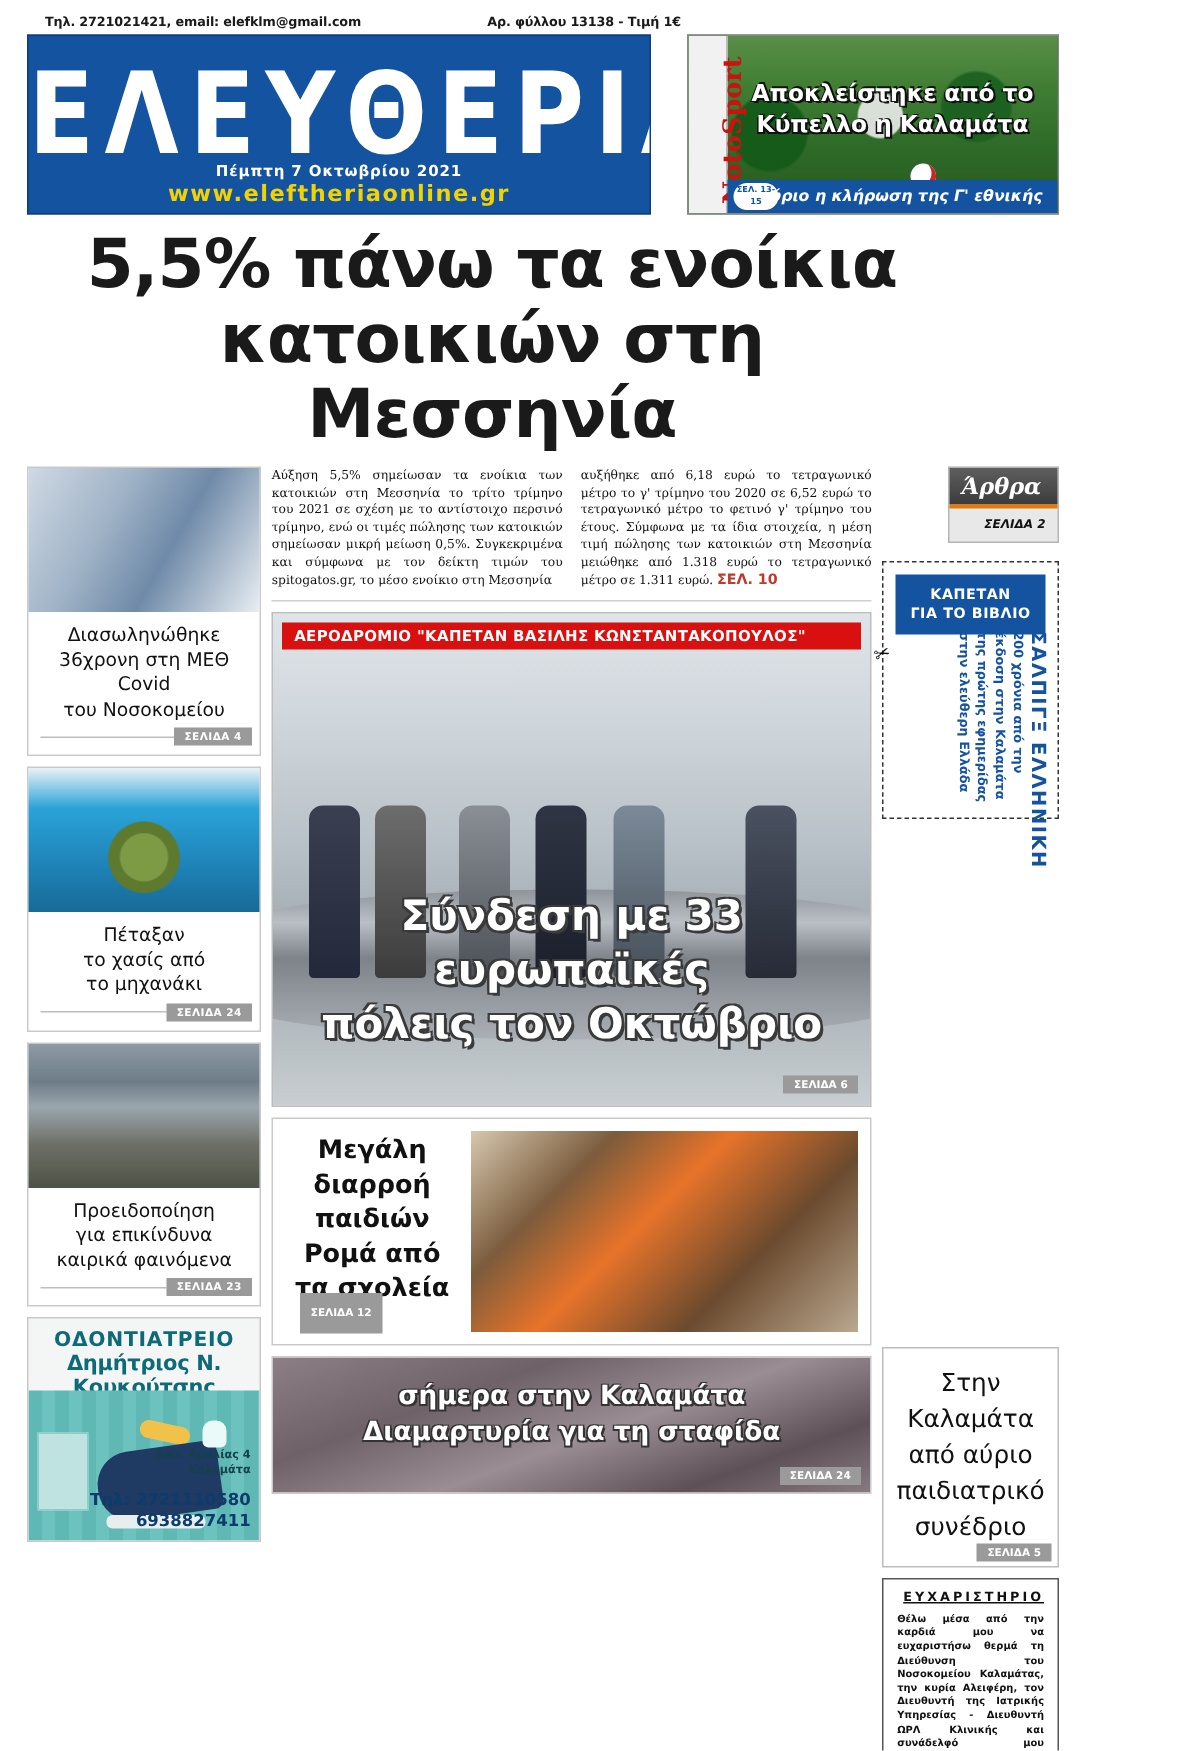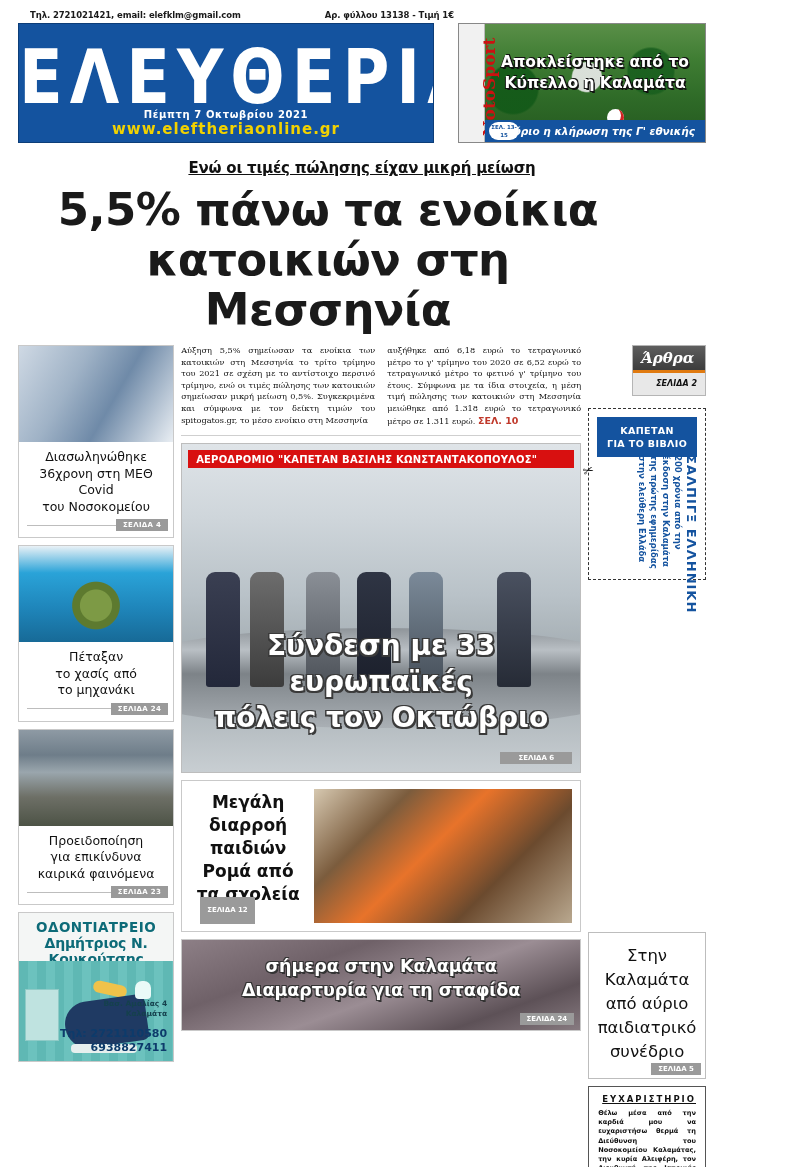--- a/index.html
+++ b/index.html
@@ -116,21 +116,21 @@
                     background: #d81010; color: #fff; font-size: 10px; font-weight: bold;
                     display: flex; align-items: center; padding-left: 8px; letter-spacing: .2px; }
   .airport .belt { position: absolute; left: -8%; right: -8%; top: 56%; height: 100px;
                    background: linear-gradient(180deg,#8e9499 0%,#b9bfc4 22%,#7d8388 46%,#aab0b5 100%);
                    border-radius: 50% / 28%; }
   .airport .person { position: absolute; bottom: 26%; width: 34px; height: 115px; border-radius: 9px 9px 3px 3px; }
   .airport .caption { position: absolute; left: 0; right: 0; bottom: 36px; text-align: center;
                       color: #fff; font-size: 28px; font-weight: bold; line-height: 36px;
                       text-shadow: 2px 2px 0 #3a3a3a, -1.5px 1.5px 0 #3a3a3a, 1.5px -1.5px 0 #3a3a3a, -1.5px -1.5px 0 #3a3a3a; }
   .airport .pg { position: absolute; right: 8px; bottom: 8px; background: #9a9a9a; color: #fff;
-                 font-size: 7px; font-weight: bold; padding: 2px 18px; }
+                 font-size: 7px; font-weight: bold; padding: 2px 7px; }
 
   
   .lead { display: flex; gap: 12px; }
   .lead p { font-family: "DejaVu Serif", serif; font-size: 8.2px; line-height: 11.6px;
             text-align: justify; color: #111; width: 194px; }
   .lead .sel { color: #c0392b; font-weight: bold; font-family: "DejaVu Sans", sans-serif; font-size: 9.5px; }
   .lead-rule { height: 1px; background: #cfcfcf; margin: 8px 0 7px; }
 
   
   .roma { border: 1px solid #c9c9c9; display: flex; height: 152px; margin-top: 7px; }
@@ -210,21 +210,20 @@
         <span>NotoSport</span>
       </div>
       <h2>Αποκλείστηκε από το Κύπελλο η Καλαμάτα</h2>
       <div class="band">
         <div class="pg">ΣΕΛ. 13-15</div>
         <span>Αύριο η κλήρωση της Γ' εθνικής</span>
       </div>
     </div>
   </div>
 
-  <div class="kicker">Ενώ οι τιμές πώλησης είχαν μικρή μείωση</div>
   <div class="headline">
     <div>5,5% πάνω τα ενοίκια</div>
     <div>κατοικιών στη Μεσσηνία</div>
   </div>
 
   <div class="grid">
 
     <div class="col-left">
 
       <div class="card">

